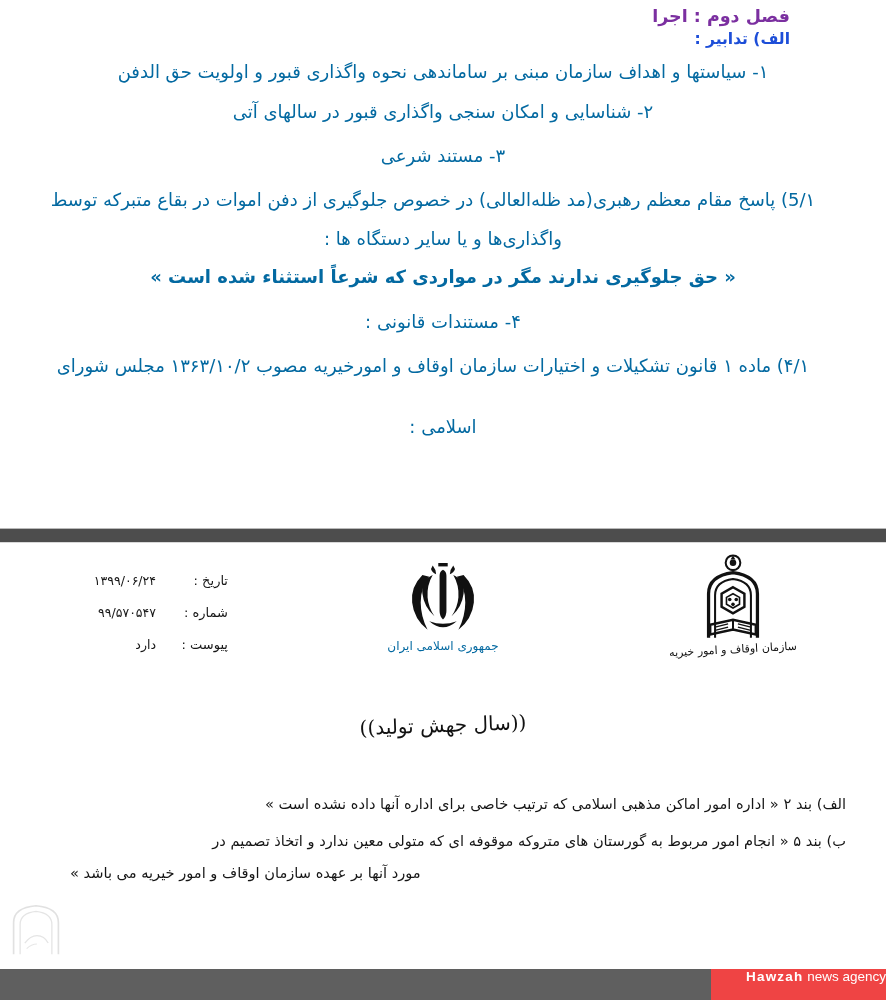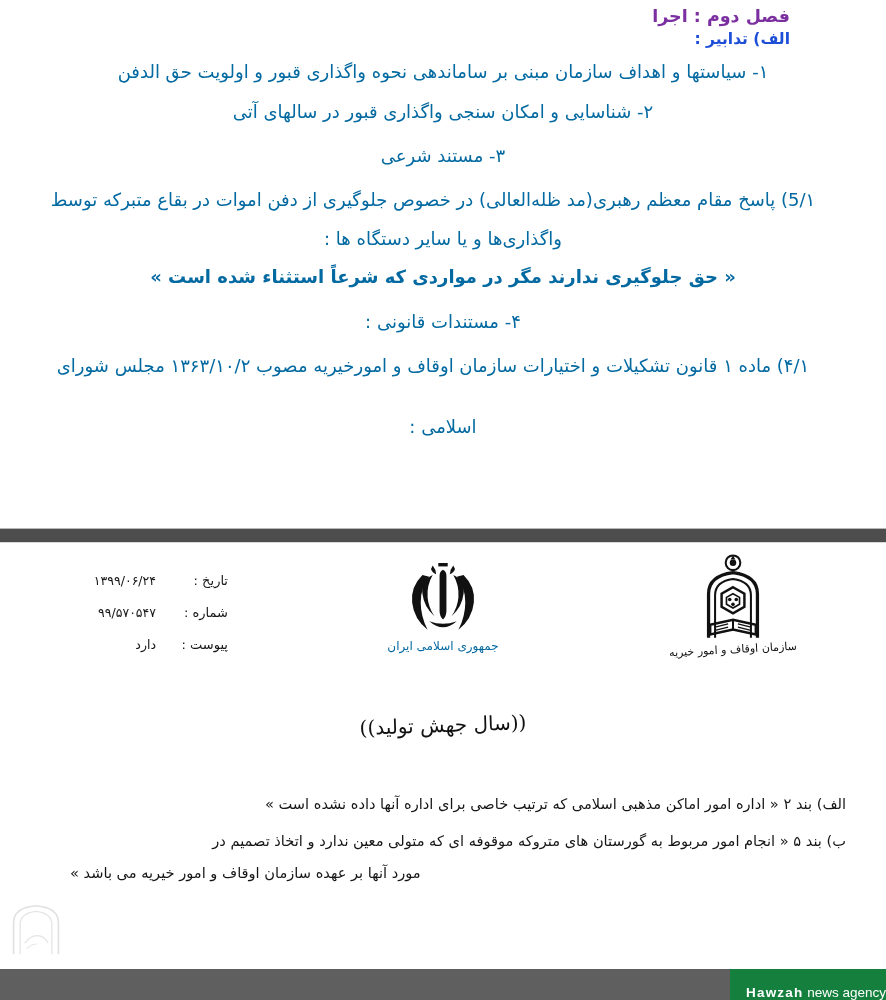--- a/index.html
+++ b/index.html
@@ -197,24 +197,24 @@
   .footer-bar {
     position: absolute;
     left: 0;
     bottom: 0;
     width: 100%;
     height: 31px;
     display: flex;
     align-items: stretch;
   }
   .footer-green {
-    background: #15803d;
-    width: 156px;
+    background: #ef4444;
+    width: 175px;
     display: flex;
-    align-items: flex-end;
+    align-items: flex-start;
     padding-left: 10px;
     box-sizing: border-box;
   }
   .footer-text {
     color: #ffffff;
     font-size: 13.5px;
     font-family: "Liberation Sans", sans-serif;
     white-space: nowrap;
     direction: ltr;
   }

